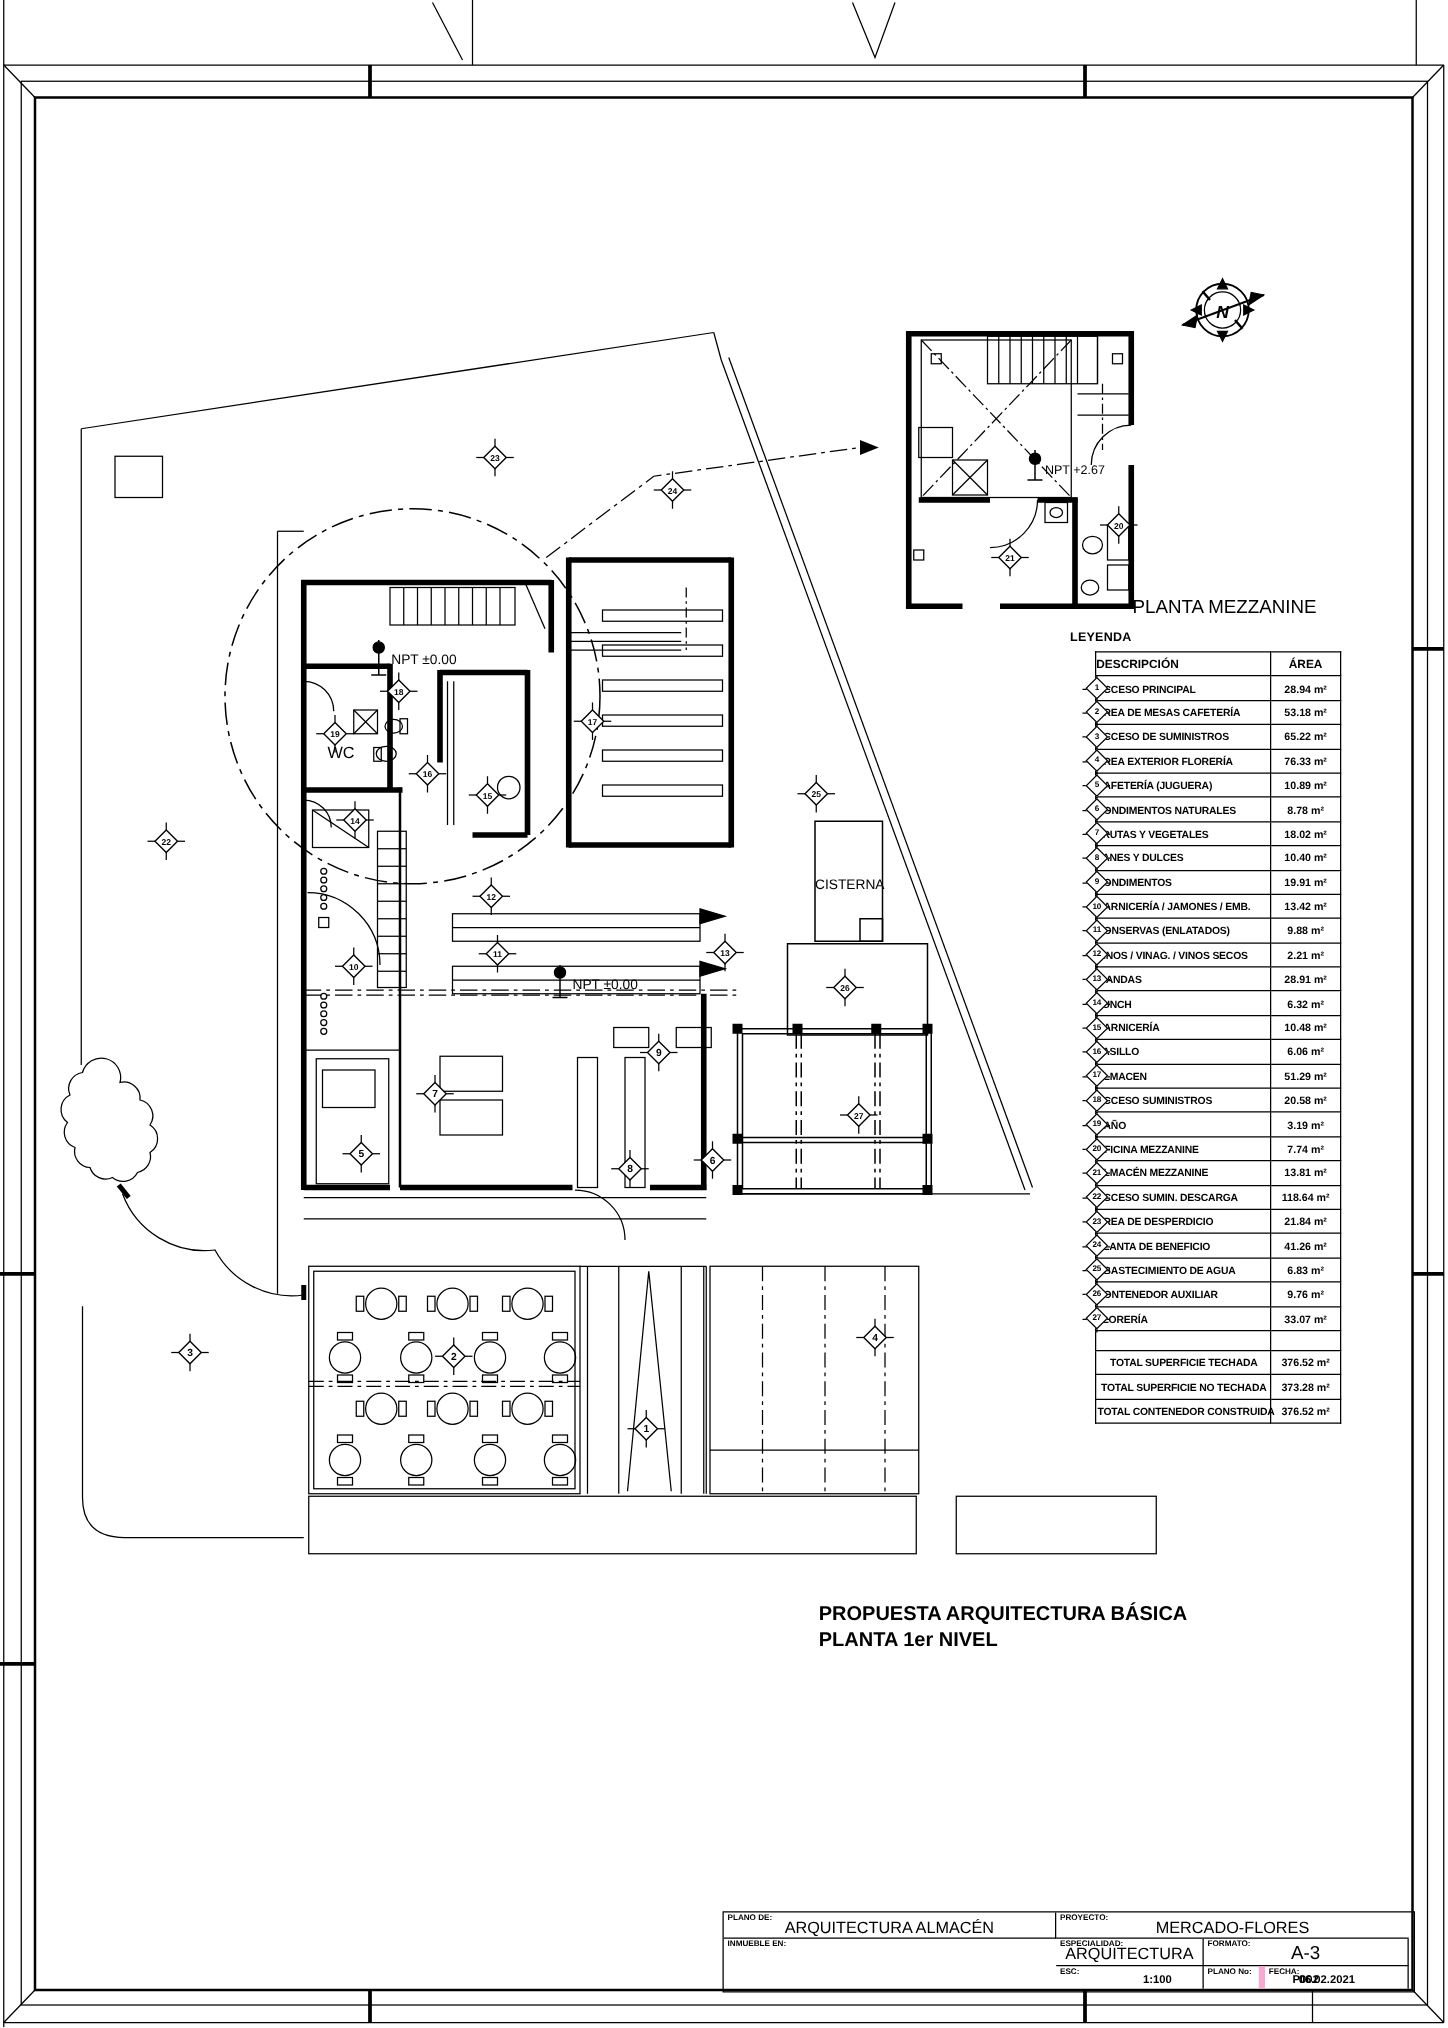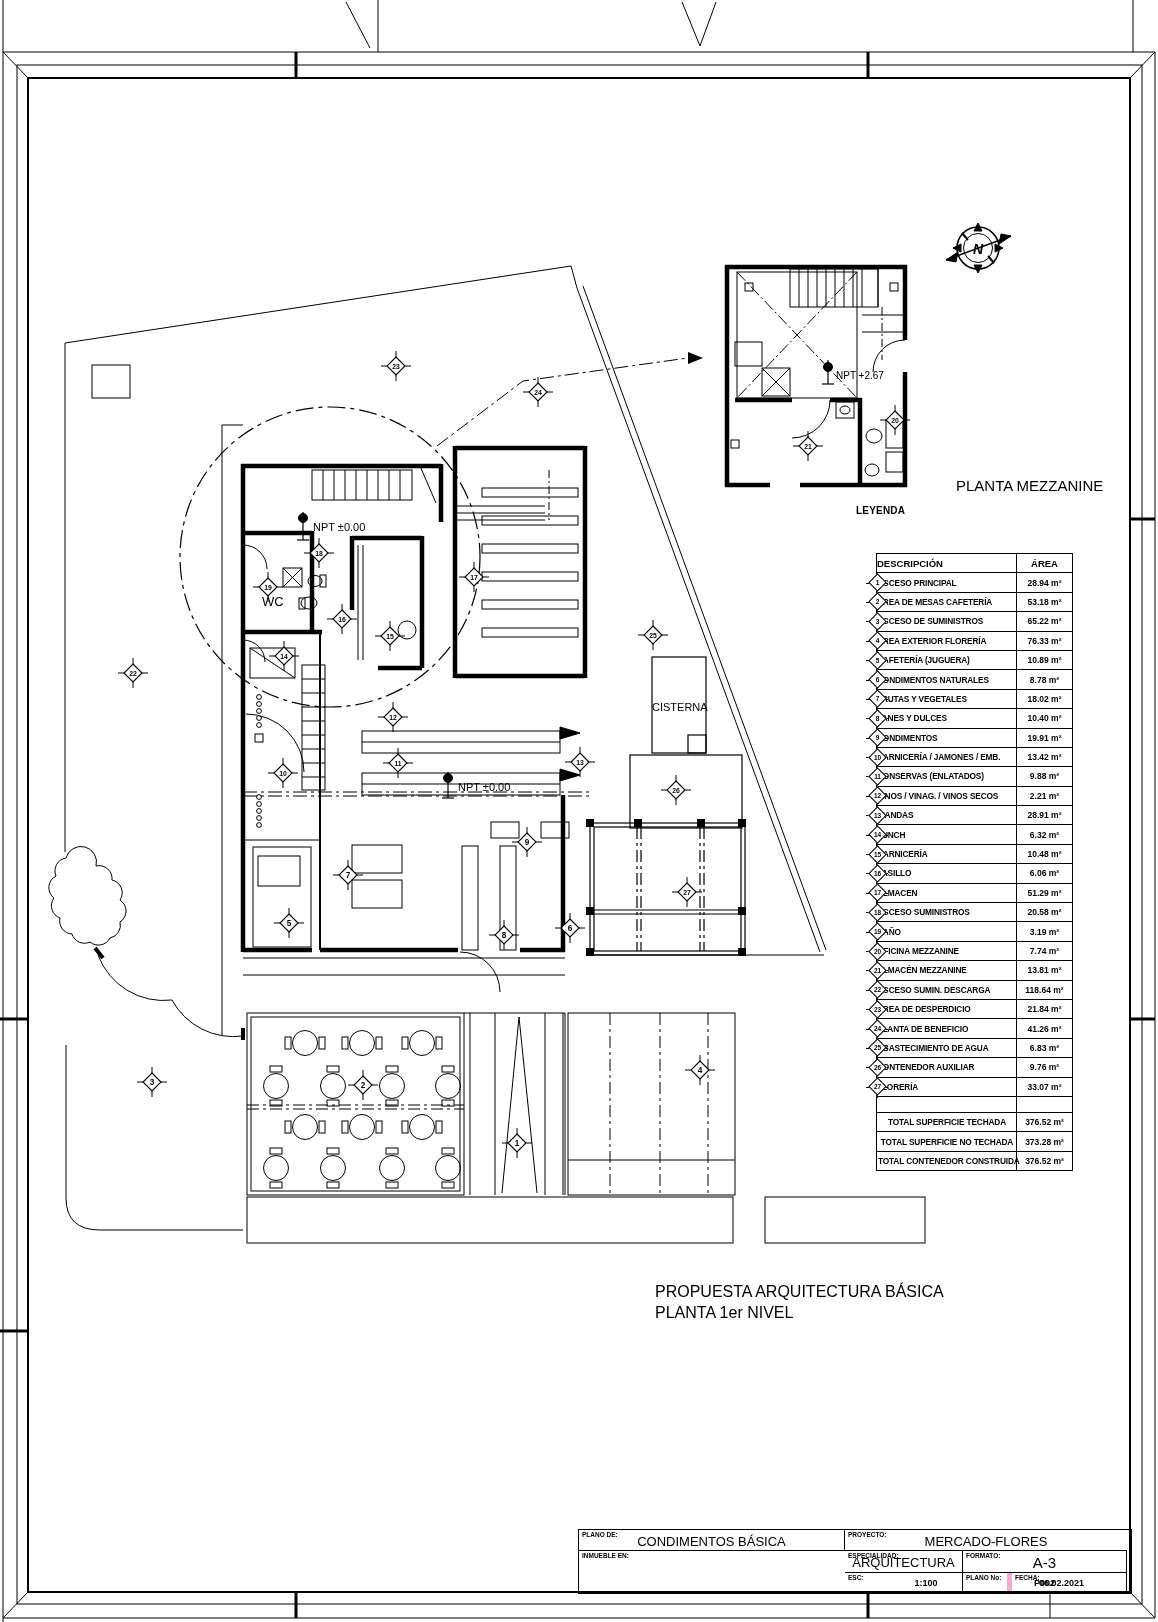--- a/index.html
+++ b/index.html
@@ -4,40 +4,40 @@
 <style>
   html,body{margin:0;padding:0;background:#fff;}
   #sheet{position:relative;width:1158px;height:1622px;background:#fff;overflow:hidden;
          font-family:"Liberation Sans",sans-serif;color:#000;}
   #drawing{position:absolute;left:0;top:0;}
   svg text{font-family:"Liberation Sans",sans-serif;fill:#000;}
   .abs{position:absolute;}
   
   #legend-title{left:856px;top:505px;font-size:10px;font-weight:bold;letter-spacing:.2px;}
   table.legend{position:absolute;left:876px;top:521px;width:196px;border-collapse:collapse;
-               table-layout:fixed;margin-top:32px;}
+               table-layout:fixed;}
   table.legend td,table.legend th{border:1px solid #000;padding:0;height:18.4px;overflow:visible;}
   table.legend th{font-size:9.5px;font-weight:bold;}
   th.desc-h{text-align:left;padding-left:30px;}
   th.area-h{text-align:center;}
   td.desc{position:relative;padding-left:26px;font-size:8.3px;font-weight:bold;
           white-space:nowrap;letter-spacing:-0.15px;text-align:left;}
   td.area{font-size:8.5px;font-weight:bold;padding-left:4px;white-space:nowrap;text-align:center;}
   tr.tot td.desc{padding-left:1px;text-align:center;}
   tr.spacer td{height:15px;}
   .lgd-wrap{position:absolute;left:-11px;top:50%;width:22px;height:22px;margin-top:-11px;}
   .lgd-wrap::before{content:"";position:absolute;left:0;right:0;top:50%;height:1px;background:#000;}
   .lgd-wrap::after{content:"";position:absolute;top:0;bottom:0;left:50%;width:1px;background:#000;}
   .lgd-d{position:absolute;left:50%;top:50%;width:11px;height:11px;margin:-6.5px 0 0 -6.5px;
          background:#fff;border:1px solid #000;transform:rotate(45deg);z-index:1;}
   .lgd-n{position:absolute;left:50%;top:50%;transform:translate(-50%,-50%) rotate(-45deg);
          font-size:6.5px;font-weight:bold;line-height:1;}
   
-  #mezz-title{left:956px;top:477px;font-size:15px;}
-  #main-title{left:655px;top:1281px;font-size:16px;line-height:21px;}
+  #mezz-title{left:906px;top:477px;font-size:15px;}
+  #main-title{left:655px;top:1281px;font-size:16px;line-height:21px;font-weight:bold;}
   
   #tblock{left:578px;top:1529px;width:552px;height:63px;border:1.5px solid #000;
           display:grid;grid-template-columns:266px 118px 164px;grid-template-rows:21px 22px 18px;}
   #tblock .cell{position:relative;border-right:1px solid #000;border-bottom:1px solid #000;}
   #tblock .cell.last-r{border-right:none;}
   #tblock .cell.last-b{border-bottom:none;}
   .tb-label{position:absolute;top:1px;left:3px;font-size:6.5px;font-weight:bold;}
   .tb-val{position:absolute;left:0;right:0;top:4px;text-align:center;font-size:13px;}
   .tb-val.big{font-size:15px;top:3px;}
   .tb-val.sm{font-size:9px;font-weight:bold;top:5px;}
@@ -852,21 +852,21 @@
 <div id="mezz-title" class="abs">PLANTA MEZZANINE</div>
 
 <div id="main-title" class="abs">
   <div>PROPUESTA ARQUITECTURA BÁSICA</div>
   <div>PLANTA 1er NIVEL</div>
 </div>
 
 <div id="tblock" class="abs">
   <div class="cell">
     <span class="tb-label">PLANO DE:</span>
-    <span class="tb-val">CONDIMENTOS BÁSICA</span>
+    <span class="tb-val">ARQUITECTURA ALMACÉN</span>
   </div>
   <div class="cell last-r" style="grid-column:2/4">
     <span class="tb-label">PROYECTO:</span>
     <span class="tb-val">MERCADO-FLORES</span>
   </div>
   <div class="cell">
     <span class="tb-label">ESPECIALIDAD:</span>
     <span class="tb-val">ARQUITECTURA</span>
   </div>
   <div class="cell">

